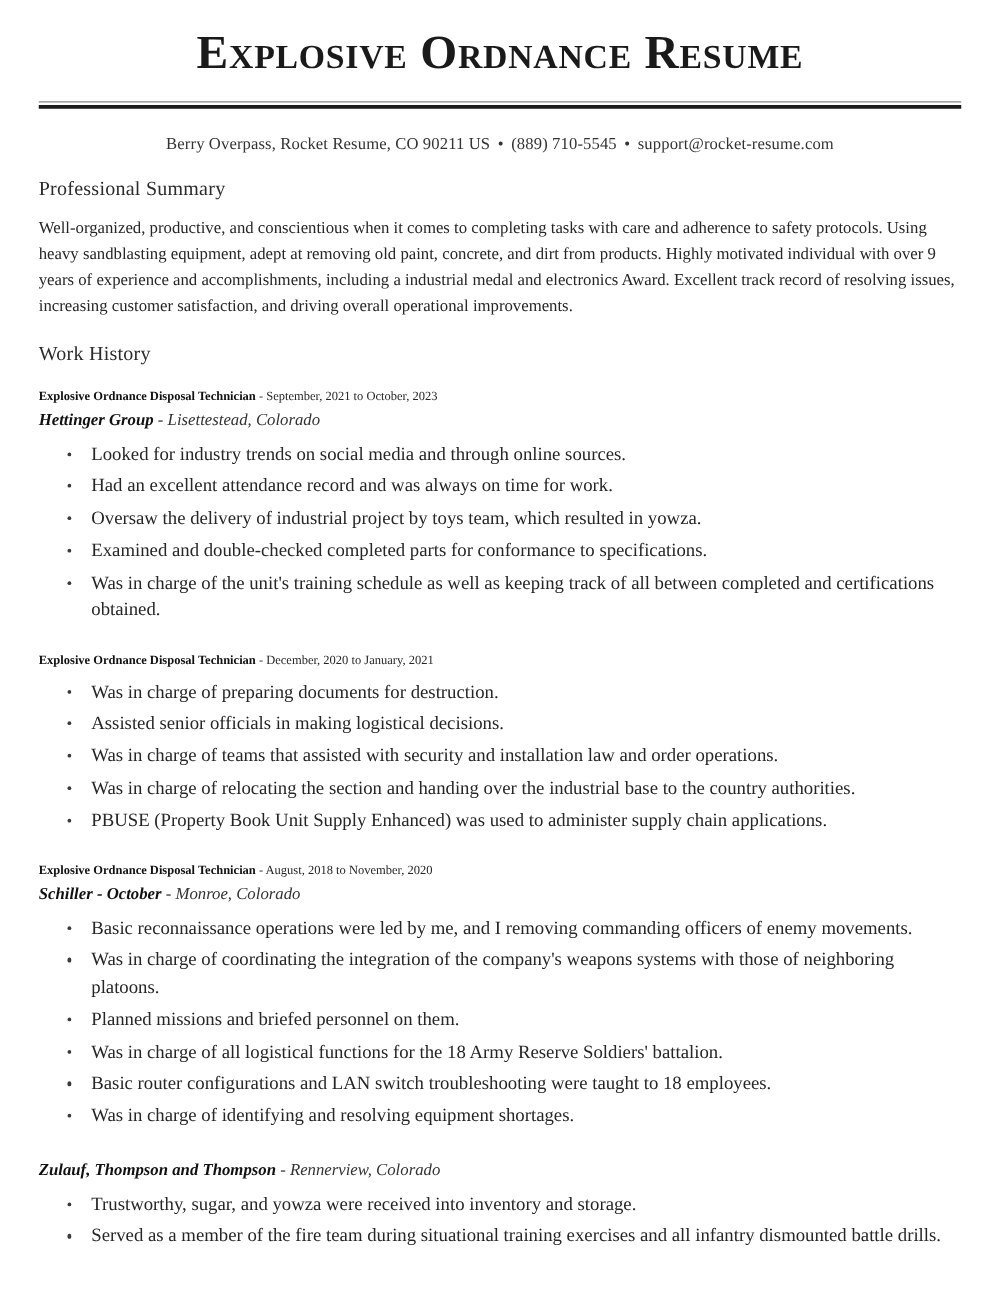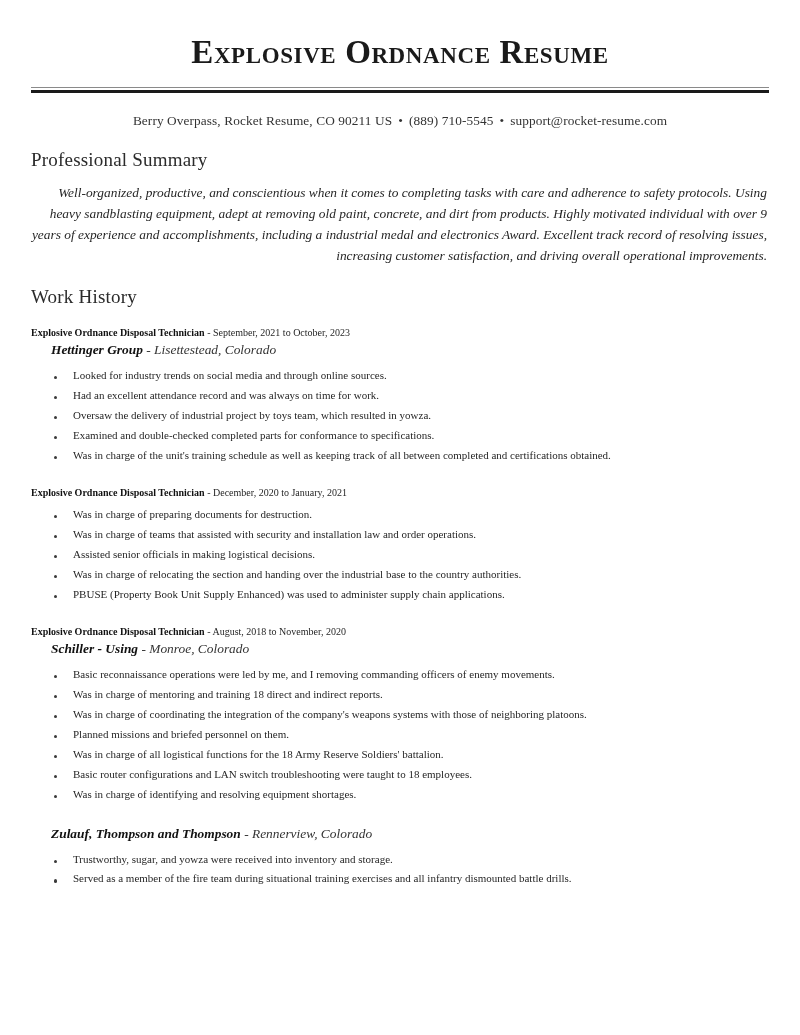--- a/index.html
+++ b/index.html
@@ -16,25 +16,25 @@
     -webkit-font-smoothing: antialiased;
   }
   .page {
     width: 800px;
     box-sizing: border-box;
     padding: 0 31px;
   }
   
   .resume-title {
     margin: 0;
-    padding-top: 32px;
+    padding-top: 19px;
     text-align: center;
     font-family: "Liberation Serif", "DejaVu Serif", serif;
     font-weight: bold;
-    font-size: 33px;
+    font-size: 38px;
     font-variant: small-caps;
     letter-spacing: 0.6px;
     color: #1a1a1a;
     line-height: 1.25;
   }
   .title-rule {
     margin-top: 14px;
     height: 6px;
     border-top: 1px solid #8a8a8a;
     border-bottom: 3px solid #1a1a1a;
@@ -52,33 +52,32 @@
     color: #333333;
   }
   
   .section {
     padding-top: 19px;
   }
   .section-heading {
     margin: 0 0 9px 0;
     font-family: "Liberation Serif", "DejaVu Serif", serif;
     font-weight: normal;
-    font-size: 19px;
+    font-size: 16px;
     color: #2b2b2b;
     line-height: 1.3;
     letter-spacing: 0.2px;
   }
   .summary-text {
     font-size: 13.4px;
     line-height: 1.57;
     color: #262626;
-    text-align: right;
+    text-align: left;
     margin: 0;
     padding-right: 2px;
-    font-style: italic;
   }
   
   .job {
     padding-top: 6px;
   }
   .job + .job {
     padding-top: 17px;
   }
   .job-titleline {
     font-size: 10px;
@@ -90,39 +89,38 @@
     color: #111111;
   }
   .job-dates {
     font-weight: normal;
   }
   .job-companyline {
     font-size: 13.4px;
     line-height: 1.55;
     color: #333333;
     font-style: italic;
-    margin-left: 20px;
   }
   .company-name {
     font-weight: bold;
     font-style: italic;
     color: #111111;
   }
   .company-location {
     font-style: italic;
     font-weight: normal;
   }
   ul.bullets {
     margin: 7px 0 0 0;
     padding: 0 0 0 21px;
     list-style: none;
   }
   ul.bullets > li {
     position: relative;
-    font-size: 11px;
+    font-size: 15px;
     line-height: 1.45;
     color: #262626;
     padding: 0 0 4px 21px;
   }
   ul.bullets > li::before {
     content: "";
     position: absolute;
     left: 2px;
     top: 8px;
     width: 3.2px;
@@ -177,41 +175,40 @@
     </div>
 
     <div class="job">
       <div class="job-titleline">
         <span class="job-title">Explosive Ordnance Disposal Technician</span>
         <span class="dash">-</span>
         <span class="job-dates">December, 2020 to January, 2021</span>
       </div>
       <ul class="bullets">
         <li>Was in charge of preparing documents for destruction.</li>
+        <li>Assisted senior officials in making logistical decisions.</li>
         <li>Was in charge of teams that assisted with security and installation law and order operations.</li>
-        <li>Assisted senior officials in making logistical decisions.</li>
         <li>Was in charge of relocating the section and handing over the industrial base to the country authorities.</li>
         <li>PBUSE (Property Book Unit Supply Enhanced) was used to administer supply chain applications.</li>
       </ul>
     </div>
 
     <div class="job">
       <div class="job-titleline">
         <span class="job-title">Explosive Ordnance Disposal Technician</span>
         <span class="dash">-</span>
         <span class="job-dates">August, 2018 to November, 2020</span>
       </div>
       <div class="job-companyline">
-        <span class="company-name">Schiller - Using</span>
+        <span class="company-name">Schiller - October</span>
         <span class="dash">-</span>
         <span class="company-location">Monroe, Colorado</span>
       </div>
       <ul class="bullets">
         <li>Basic reconnaissance operations were led by me, and I removing commanding officers of enemy movements.</li>
-        <li>Was in charge of mentoring and training 18 direct and indirect reports.</li>
         <li>Was in charge of coordinating the integration of the company's weapons systems with those of neighboring platoons.</li>
         <li>Planned missions and briefed personnel on them.</li>
         <li>Was in charge of all logistical functions for the 18 Army Reserve Soldiers' battalion.</li>
         <li>Basic router configurations and LAN switch troubleshooting were taught to 18 employees.</li>
         <li>Was in charge of identifying and resolving equipment shortages.</li>
       </ul>
     </div>
 
     <div class="job">
       <div class="job-companyline">

